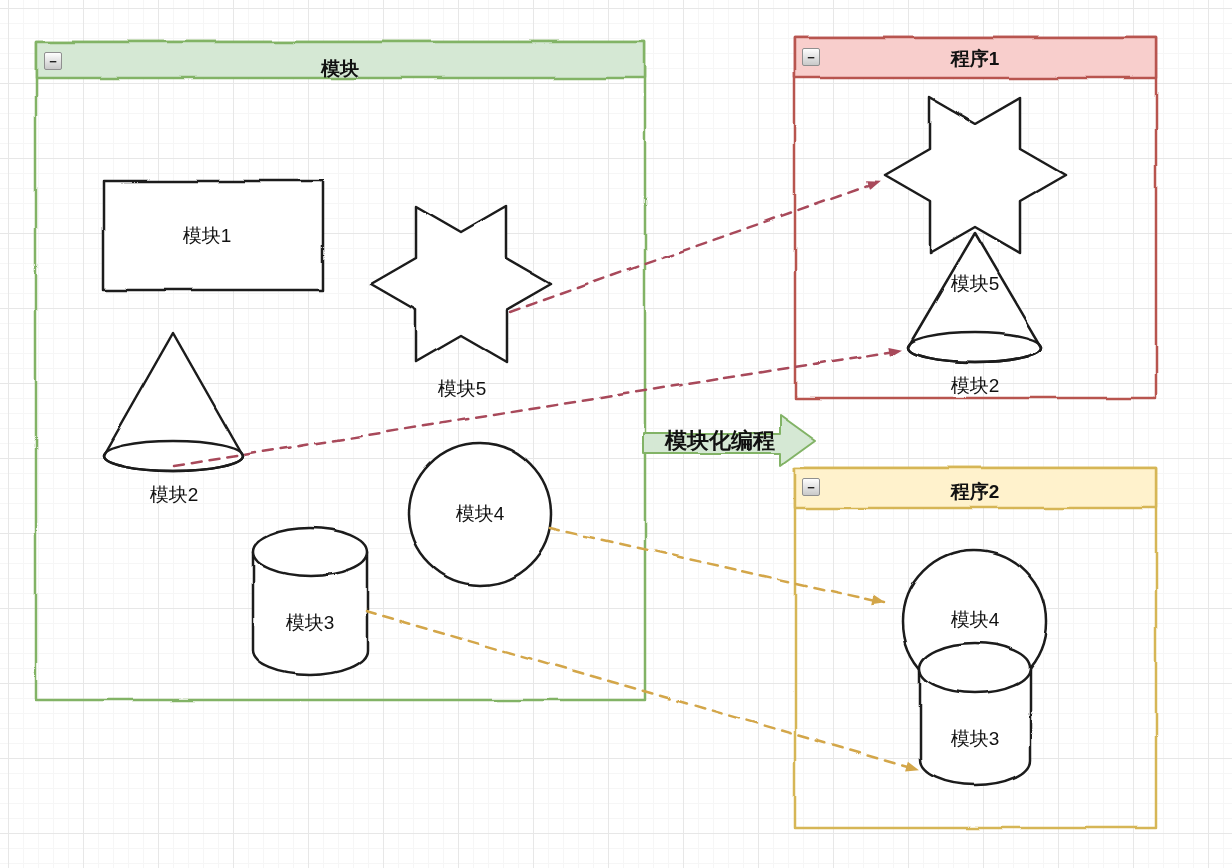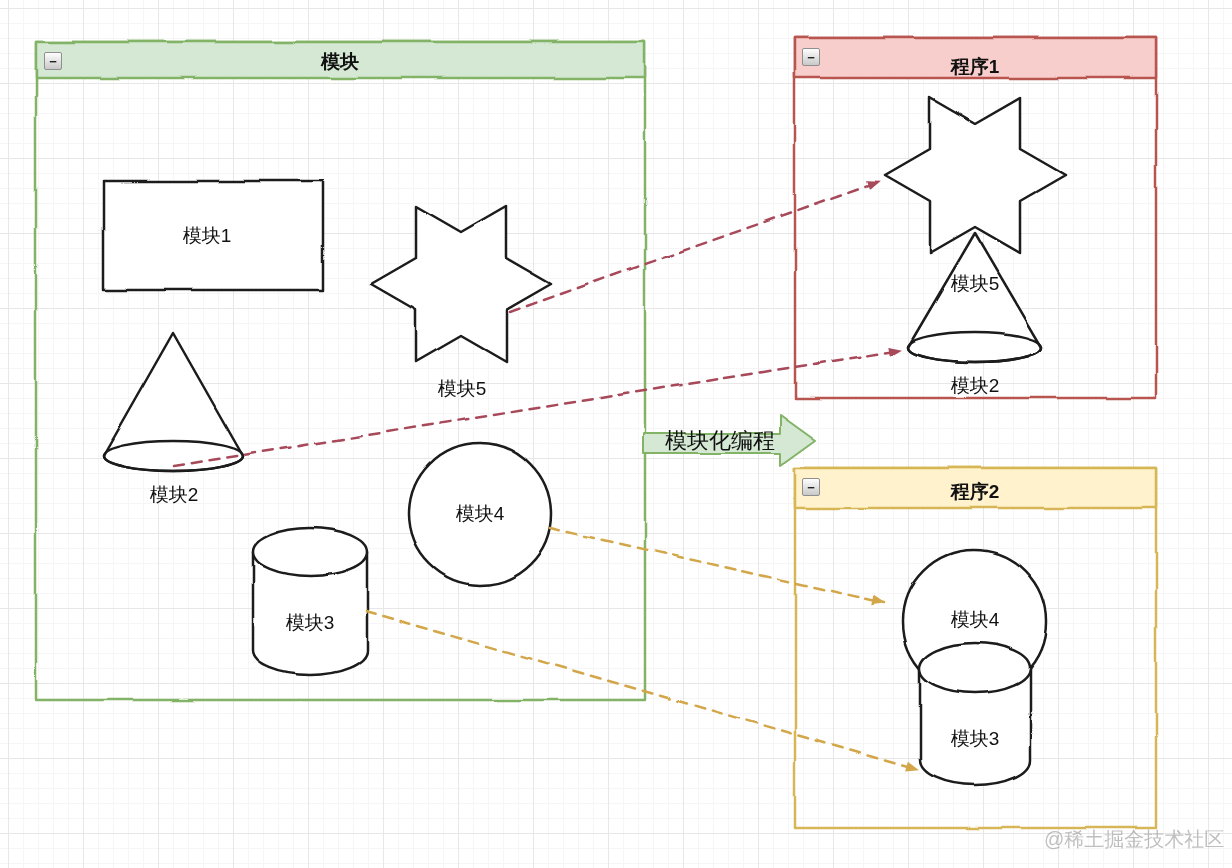--- a/index.html
+++ b/index.html
@@ -23,21 +23,21 @@
   .lbl {
     position: absolute;
     transform: translate(-50%, -50%);
     font-size: 19px;
     line-height: 1.2;
     color: #111;
     white-space: nowrap;
     pointer-events: none;
   }
   .title { font-weight: bold; }
-  .arrow-lbl { font-size: 22px; }
+  .arrow-lbl { font-size: 22px; font-weight: bold; }
   .collapse-btn {
     position: absolute;
     width: 18px; height: 18px;
     box-sizing: border-box;
     border: 1px solid #8f8f8f;
     border-radius: 2px;
     background: linear-gradient(#fefefe, #c9c9c9);
     display: flex; align-items: center; justify-content: center;
     font-size: 13px; font-weight: bold; color: #222;
     cursor: pointer;
@@ -130,33 +130,32 @@
   <div class="collapse-btn" style="left:44px; top:52px;">
     <span>−</span>
   </div>
   <div class="collapse-btn" style="left:802px; top:48px;">
     <span>−</span>
   </div>
   <div class="collapse-btn" style="left:802px; top:478px;">
     <span>−</span>
   </div>
 
-  <div class="lbl title" style="left:340px; top:62px;text-align:right;">模块</div>
-  <div class="lbl title" style="left:975px; top:67px;">程序1</div>
+  <div class="lbl title" style="left:340px; top:69px;text-align:right;">模块</div>
+  <div class="lbl title" style="left:975px; top:59px;">程序1</div>
   <div class="lbl title" style="left:975px; top:492px;">程序2</div>
 
   <div class="lbl" style="left:207px; top:236px;">模块1</div>
   <div class="lbl" style="left:462px; top:389px;">模块5</div>
   <div class="lbl" style="left:174px; top:495px;">模块2</div>
   <div class="lbl" style="left:310px; top:623px;">模块3</div>
   <div class="lbl" style="left:480px; top:514px;">模块4</div>
 
   <div class="lbl" style="left:975px; top:284px;">模块5</div>
   <div class="lbl" style="left:975px; top:386px;">模块2</div>
 
   <div class="lbl" style="left:975px; top:620px;">模块4</div>
   <div class="lbl" style="left:975px; top:739px;">模块3</div>
 
   <div class="lbl arrow-lbl" style="left:720px; top:441px;">模块化编程</div>
 
-  <div class="watermark">@稀土掘金技术社区</div>
 
 </div>
 
 </body></html>

